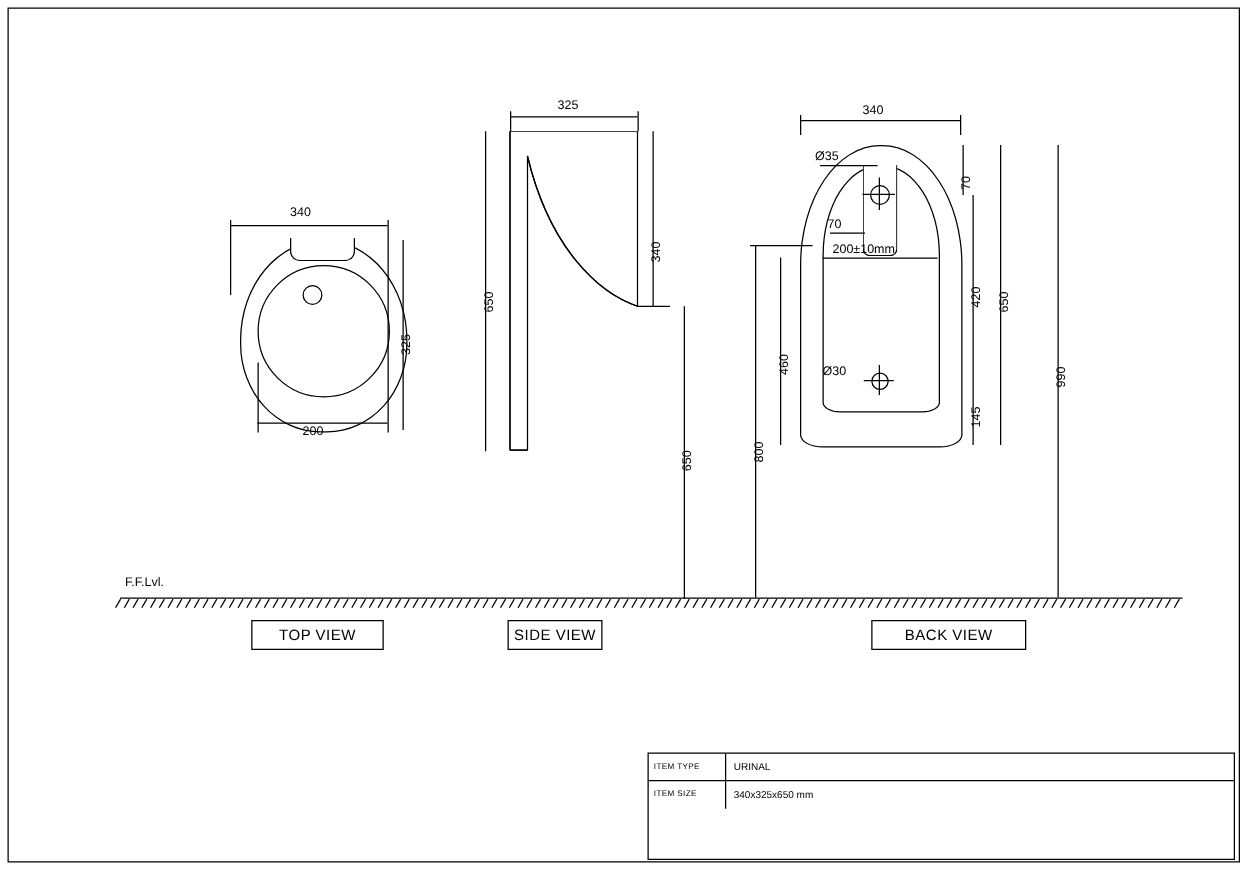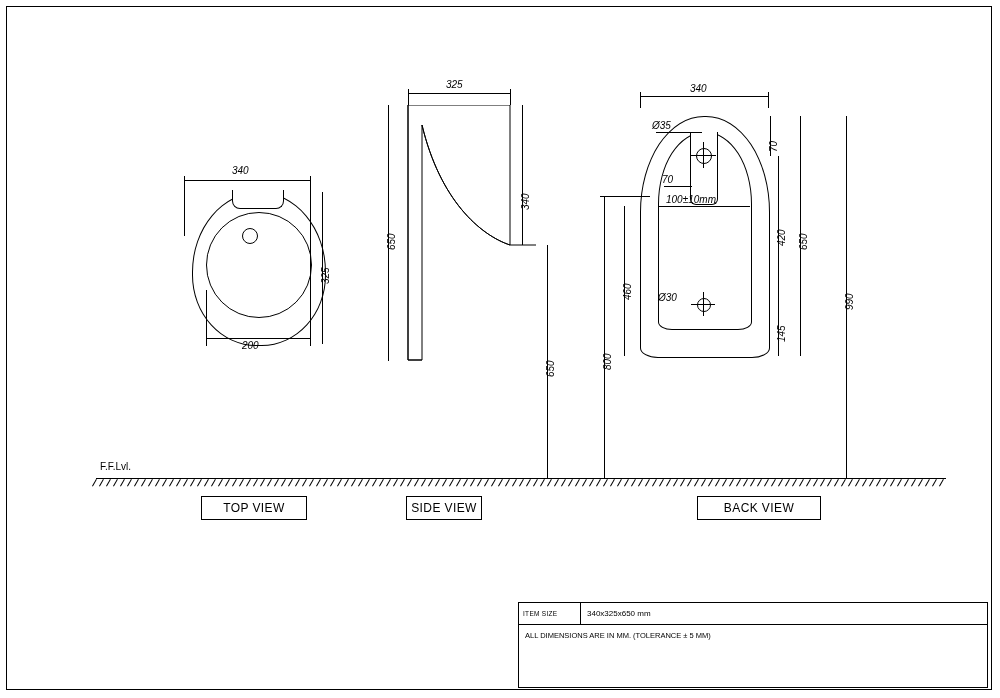--- a/index.html
+++ b/index.html
@@ -19,21 +19,21 @@
   }
   .border-outer {
     position: absolute;
     left: 6px;
     top: 6px;
     width: 986px;
     height: 684px;
     border: 1px solid #000;
     box-sizing: border-box;
   }
-  .abs { position: absolute; font-style: italic; }
+  .abs { position: absolute; }
   .ln { position: absolute; background: #000; }
   .hline { height: 1px; }
   .vline { width: 1px; }
   .dim-text {
     position: absolute;
     font-size: 10px;
     color: #000;
     white-space: nowrap;
     font-family: "Liberation Sans", sans-serif;
   }
@@ -298,21 +298,21 @@
     <div class="ln vline" style="left:138px; top:-18px; height:16px;"></div>
     <div class="dim-text" style="left:60px; top:-27px;">340</div>
 
     <div class="ln hline" style="left:26px; top:22px; width:46px;"></div>
     <div class="dim-text" style="left:22px; top:10px;">Ø35</div>
 
     <div class="ln hline" style="left:34px; top:76px; width:28px;"></div>
     <div class="dim-text" style="left:32px; top:64px;">70</div>
 
     <div class="ln hline" style="left:28px; top:96px; width:92px;"></div>
-    <div class="dim-text" style="left:36px; top:84px;">100±10mm</div>
+    <div class="dim-text" style="left:36px; top:84px;">200±10mm</div>
 
     <div class="dim-text" style="left:28px; top:182px;">Ø30</div>
 
     <div class="ln vline" style="left:140px; top:6px; height:40px;"></div>
     <div class="dim-text vert" style="left:138px; top:42px;">70</div>
 
     <div class="ln vline" style="left:148px; top:46px; height:148px;"></div>
     <div class="dim-text vert" style="left:146px; top:136px;">420</div>
 
     <div class="ln vline" style="left:148px; top:194px; height:52px;"></div>
@@ -463,23 +463,24 @@
         <div class="hatch" style="left: 847px; top: 1px;"></div>
       </div>
   </div>
 
   <div id="titleblock">
 
 
 
     <div id="tb-fields">
       <div class="tb-row">
+        <div class="tb-key">ITEM TYPE</div>
+        <div class="tb-val">URINAL</div>
+      </div>
+      <div class="tb-row">
         <div class="tb-key">ITEM SIZE</div>
         <div class="tb-val">340x325x650 mm</div>
       </div>
-      <div class="tb-row">
-        <div class="tb-note">ALL DIMENSIONS ARE IN MM. (TOLERANCE ± 5 MM)</div>
-      </div>
     </div>
 
   </div>
 
 </div>
 
 </body></html>

